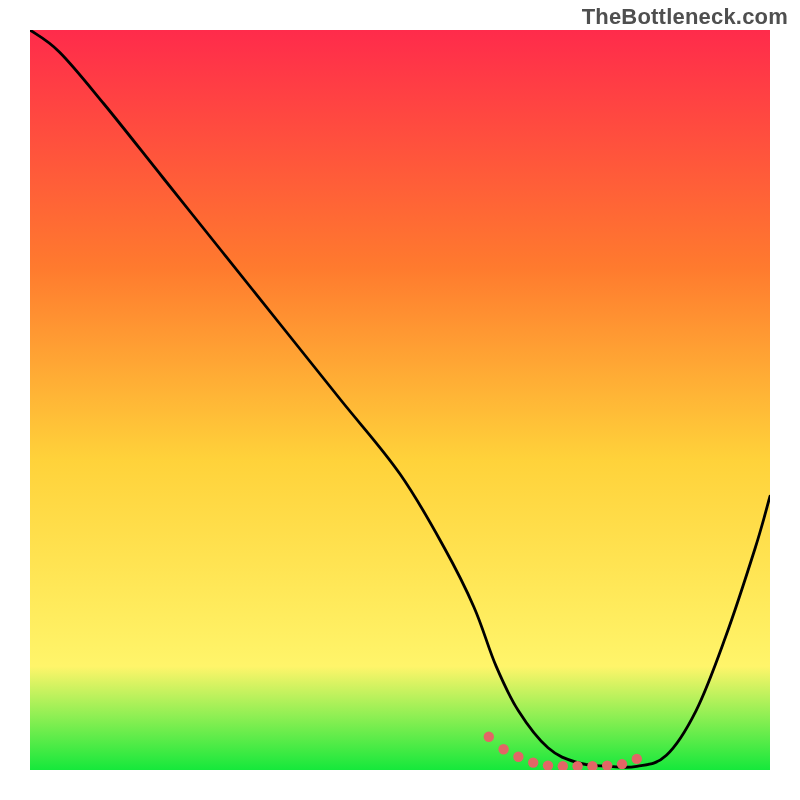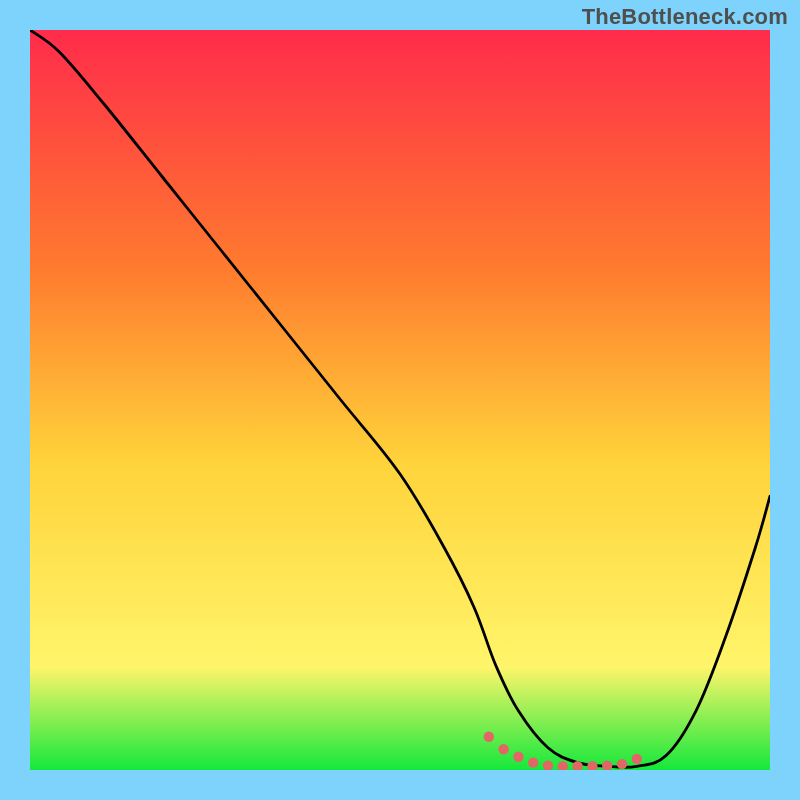--- a/index.html
+++ b/index.html
@@ -1,21 +1,21 @@
 <!DOCTYPE html>
 <html><head>
 <meta charset="utf-8">
 <style>
   * { margin: 0; padding: 0; box-sizing: border-box; }
   html, body { width: 800px; height: 800px; overflow: hidden; background: #000; }
   .frame {
     position: relative;
     width: 800px;
     height: 800px;
-    background: #7dd3fc;
+    background: #ffffff;
     padding-left: 28px;
   }
   .watermark {
     position: absolute;
     top: 4px;
     right: 12px;
     font-family: Arial, Helvetica, sans-serif;
     font-size: 22px;
     font-weight: 600;
     color: #4f4f4f;

